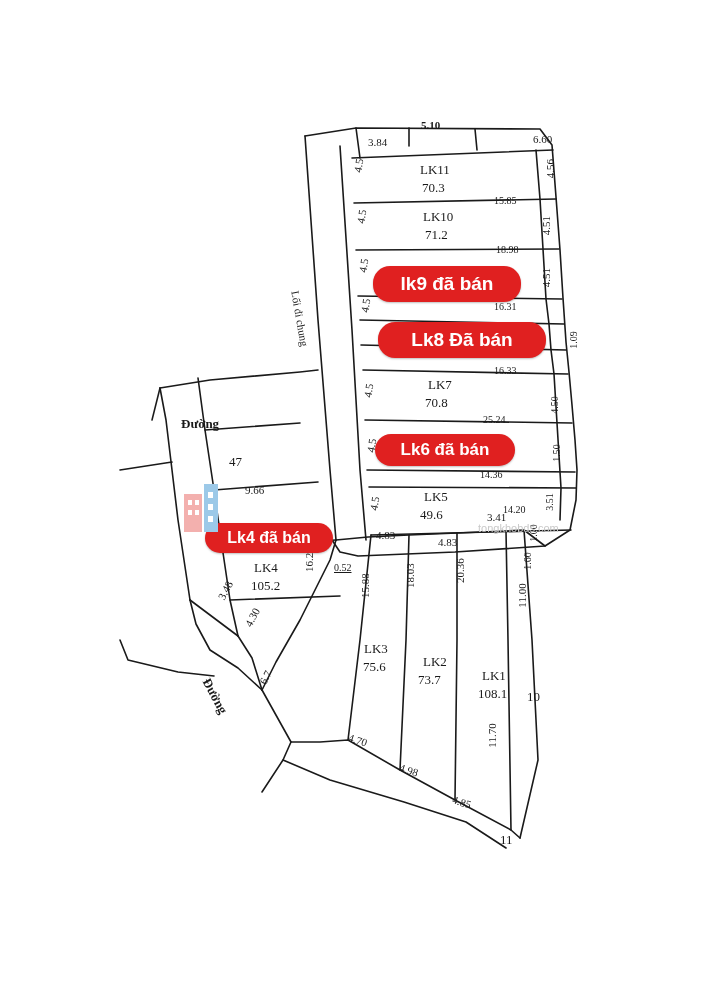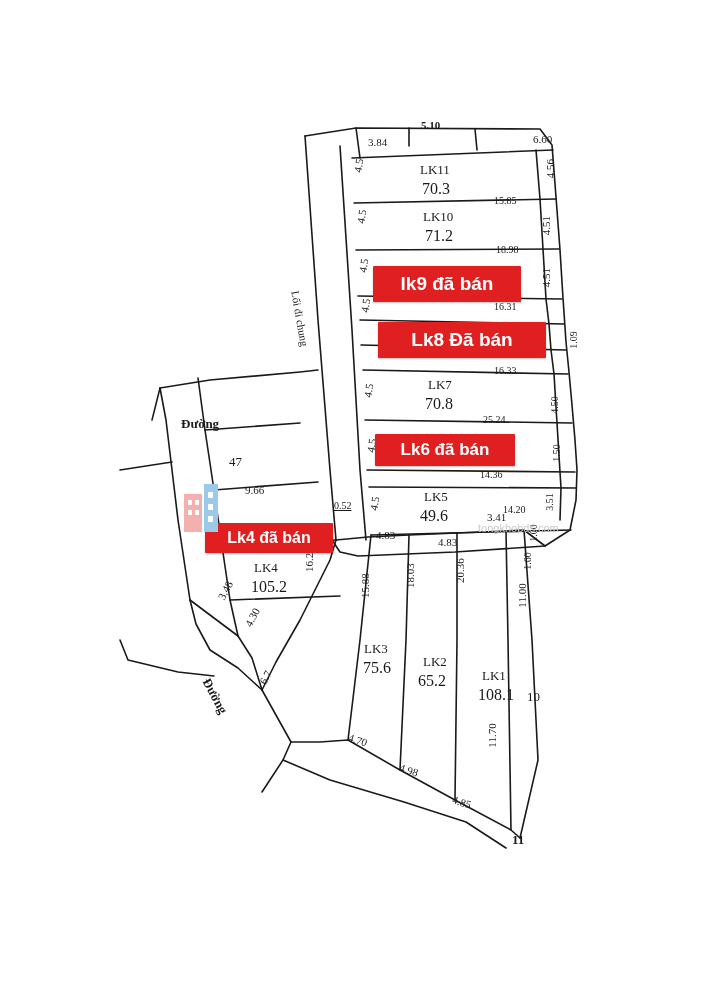--- a/index.html
+++ b/index.html
@@ -14,31 +14,31 @@
     position:absolute;left:0;top:0;width:720px;height:1008px;
   }
   .lbl{
     position:absolute;
     color:#1a1a1a;
     font-family:"Liberation Serif", serif;
     white-space:nowrap;
     line-height:1;
   }
   .lot-name{font-size:13px;}
-  .lot-area{font-size:16px;}
+  .lot-area{font-size:13px;}
   .dim{font-size:11px;}
   .dim-sm{font-size:10px;}
   .road{font-size:13px;font-weight:bold;}
   .sold{
     position:absolute;
     background:#e02020;
     color:#ffffff;
     font-family:"Liberation Sans", sans-serif;
     font-weight:bold;
-    border-radius:1px;
+    border-radius:17px;
     text-align:center;
     white-space:nowrap;
     box-shadow:0 1px 2px rgba(0,0,0,.25);
   }
   .wm{
     position:absolute;
     left:178px;top:478px;
     width:370px;height:62px;
     pointer-events:none;
   }
@@ -163,30 +163,30 @@
 <div class="lbl lot-name" style="left:424px;top:490px;">LK5</div>
 <div class="lbl lot-area" style="left:420px;top:508px;">49.6</div>
 
 <div class="lbl lot-name" style="left:254px;top:561px;text-align:center;">LK4</div>
 <div class="lbl lot-area" style="left:251px;top:579px;">105.2</div>
 
 <div class="lbl lot-name" style="left:364px;top:642px;">LK3</div>
 <div class="lbl lot-area" style="left:363px;top:660px;">75.6</div>
 
 <div class="lbl lot-name" style="left:423px;top:655px;">LK2</div>
-<div class="lbl lot-area" style="left:418px;top:673px;">65.2</div>
+<div class="lbl lot-area" style="left:418px;top:673px;">73.7</div>
 
 <div class="lbl lot-name" style="left:482px;top:669px;">LK1</div>
 <div class="lbl lot-area" style="left:478px;top:687px;">108.1</div>
 
 <div class="lbl lot-name" style="left:229px;top:455px;">47</div>
 <div class="lbl lot-name" style="left:527px;top:690px;">10</div>
-<div class="lbl lot-name" style="left:512px;top:833px;font-weight:bold;">11</div>
-
-<div class="lbl dim-sm" style="left:334px;top:501px;text-decoration:underline;">0.52</div>
+<div class="lbl lot-name" style="left:500px;top:833px;">11</div>
+
+<div class="lbl dim-sm" style="left:334px;top:563px;text-decoration:underline;">0.52</div>
 <div class="lbl dim" style="left:376px;top:530px;">4.83</div>
 <div class="lbl dim" style="left:438px;top:537px;">4.83</div>
 <div class="lbl dim" style="left:487px;top:512px;">3.41</div>
 
 <div class="lbl dim" style="left:297px;top:554px;transform:rotate(-90deg);">16.21</div>
 <div class="lbl dim" style="left:353px;top:580px;transform:rotate(-90deg);">15.88</div>
 <div class="lbl dim" style="left:398px;top:570px;transform:rotate(-90deg);">18.03</div>
 <div class="lbl dim" style="left:448px;top:565px;transform:rotate(-90deg);">20.36</div>
 <div class="lbl dim" style="left:510px;top:590px;transform:rotate(-90deg);">11.00</div>
 <div class="lbl dim" style="left:480px;top:730px;transform:rotate(-90deg);">11.70</div>

